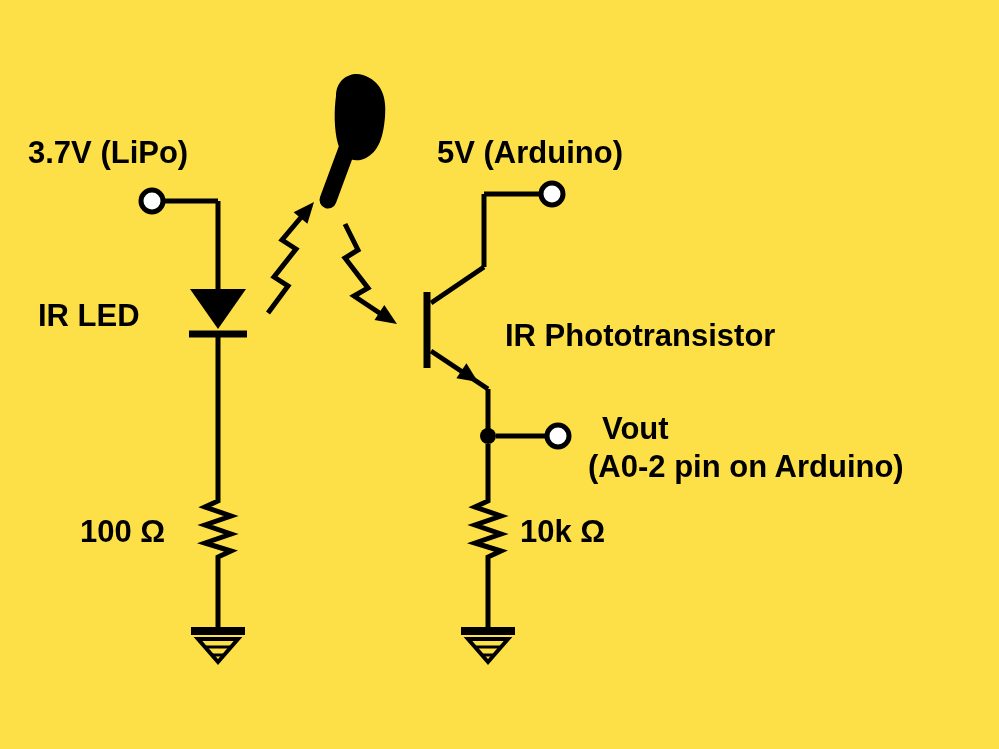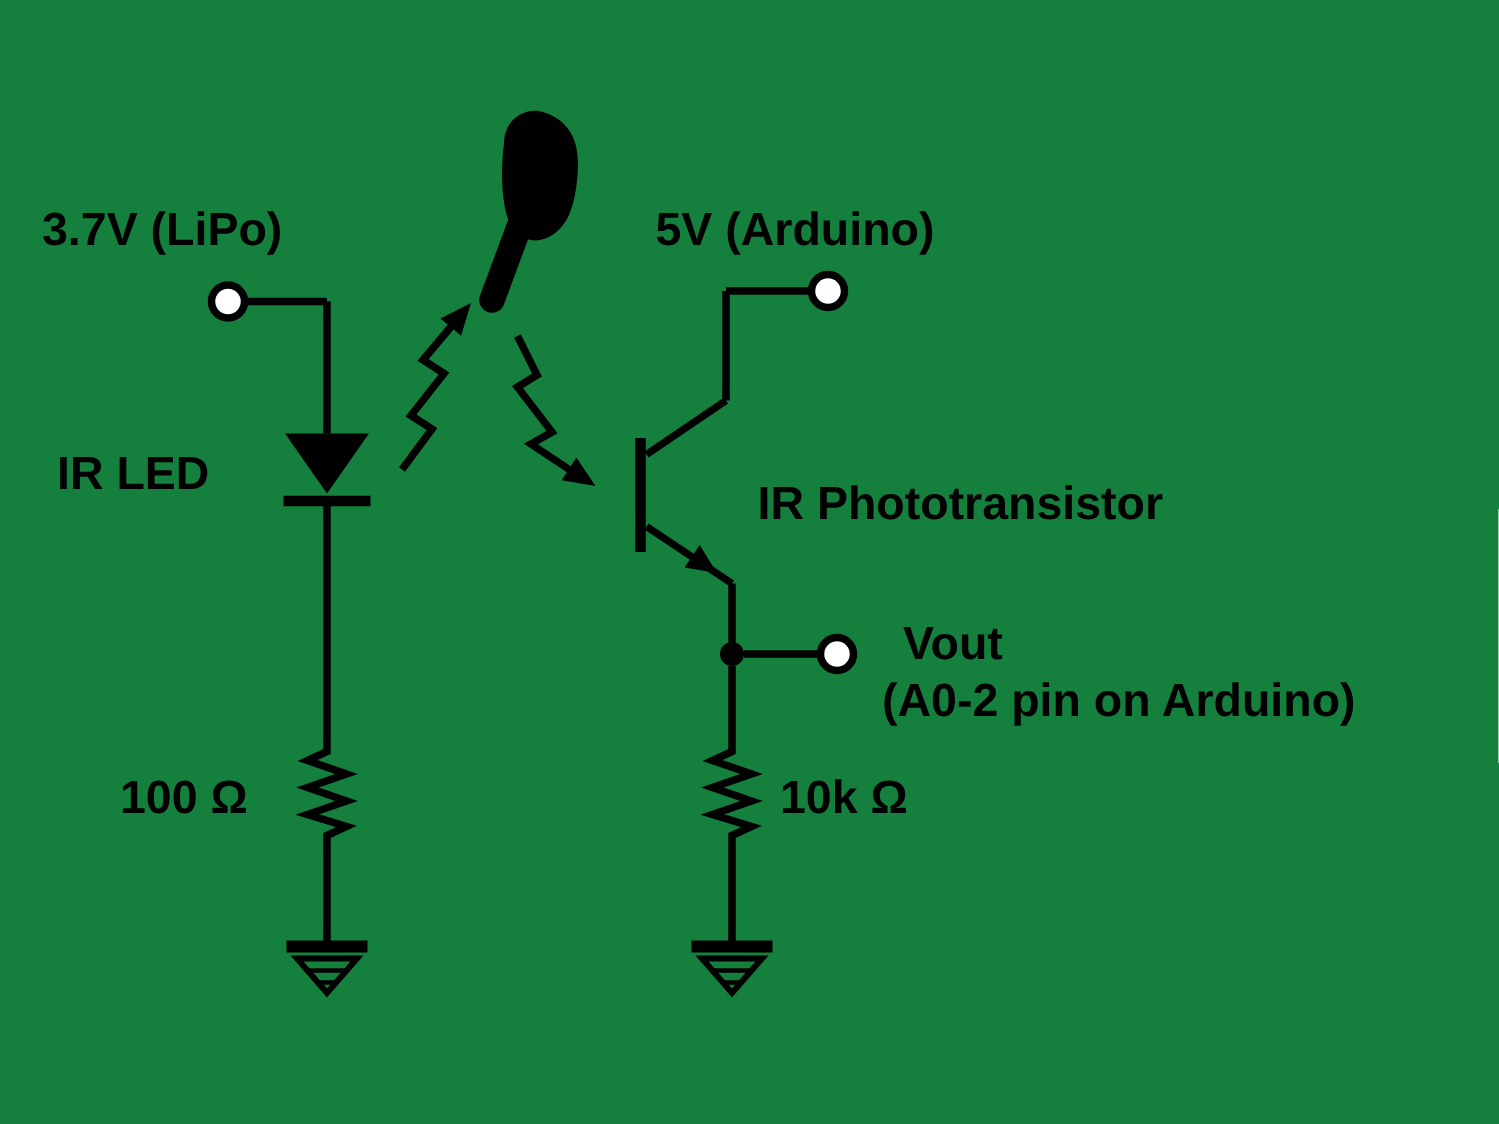--- a/index.html
+++ b/index.html
@@ -1,20 +1,20 @@
 <!DOCTYPE html>
 <html><head>
 <meta charset="utf-8">
 <style>
   html, body { margin: 0; padding: 0; background: #ffffff; }
   .stage {
     position: relative;
     width: 999px;
     height: 749px;
-    background: #15803d;
+    background: #fde047;
     overflow: hidden;
     font-family: "Liberation Sans", sans-serif;
   }
   .stage svg { position: absolute; inset: 0; display: block; }
   .lbl {
     font-family: "Liberation Sans", sans-serif;
     font-weight: bold;
     font-size: 31px;
     fill: #000000;
   }

